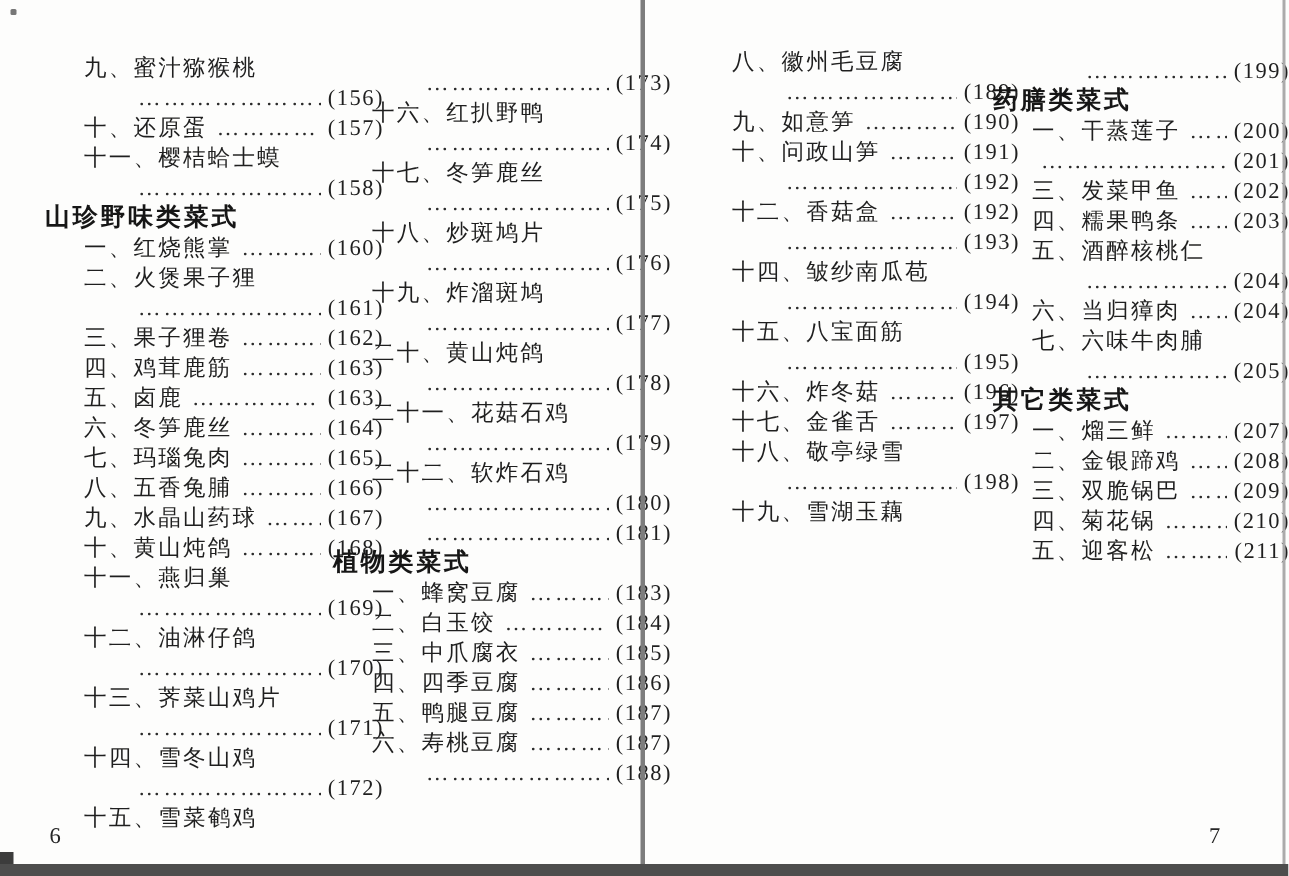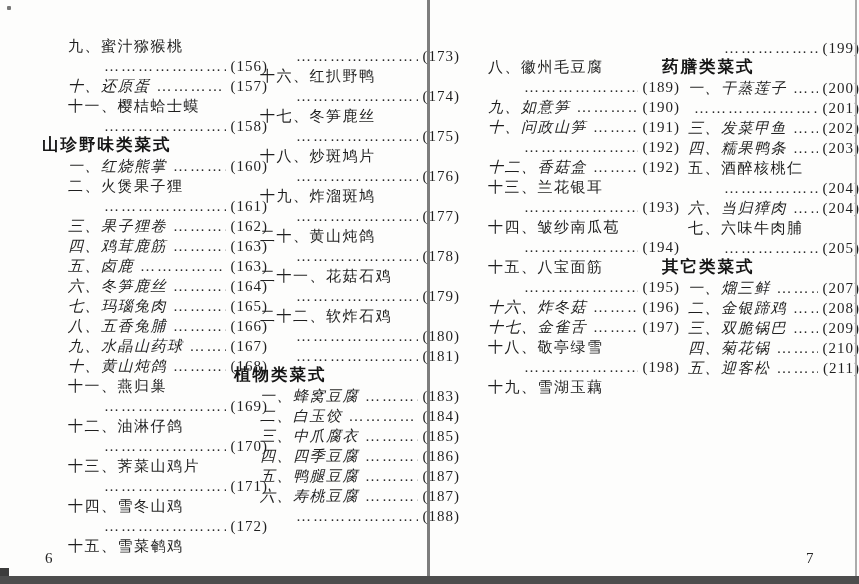--- a/index.html
+++ b/index.html
@@ -10,33 +10,33 @@
     color:#1f1f1f;
   }
   
   .center-divider{position:absolute;left:427px;top:0;width:3px;height:584px;background:#7d7d7d;}
   .right-edge{position:absolute;left:855px;top:0;width:2px;height:584px;background:#ababab;}
   .bottom-bar{position:absolute;left:0;top:576px;width:859px;height:8px;background:#4d4d4d;}
   .corner-speck{position:absolute;left:7px;top:6px;width:4px;height:4px;background:#777;border-radius:1px;}
   .left-smudge{position:absolute;left:0;top:568px;width:9px;height:12px;background:#3c3c3c;}
 
   .page{position:absolute;top:0;height:576px;background:transparent;}
-  #left-page{left:12px;width:426px;}
+  #left-page{left:0;width:426px;}
   #right-page{left:430px;width:425px;}
 
   .toc-col{position:absolute;font-size:15px;}
   
   #col-0-0{left:30px;top:36px;width:200px;padding-left:26px;box-sizing:content-box;}
   #col-0-1{left:222px;top:46px;width:200px;padding-left:26px;}
   
-  #col-1-0{left:32px;top:57px;width:192px;padding-left:26px;text-align:right;}
+  #col-1-0{left:32px;top:32px;width:192px;padding-left:26px;text-align:right;}
   #col-1-1{left:232px;top:38px;width:172px;padding-left:26px;}
 
   .line{height:20px;line-height:20px;display:flex;align-items:baseline;white-space:nowrap;}
-  .line .nm{letter-spacing:1.5px;font-style:italic;}
+  .line .nm{letter-spacing:1.5px;}
   .line.n{letter-spacing:1.5px;}
   .line.h{
     font-weight:bold;font-size:16.5px;margin-left:-26px;letter-spacing:2px;
     font-family:Liberation Mono, monospace;color:#161616;
   }
   .line.d{padding-left:30px;}
   .lead{flex:1 1 auto;overflow:hidden;letter-spacing:2px;margin:0 5px 0 6px;color:#2a2a2a;}
   .pg{letter-spacing:1px;flex:0 0 auto;}
 
   .footer{position:absolute;font-size:15px;color:#262626;}
@@ -240,21 +240,20 @@
       </div>
       <div class="line d">
         <span class="lead">………………………………………………………………………………</span>
         <span class="pg">(192)</span>
       </div>
       <div class="line i">
         <span class="nm">十二、香菇盒</span>
         <span class="lead">………………………………………………………………………………</span>
         <span class="pg">(192)</span>
       </div>
-      <div class="line n">十三、兰花银耳</div>
       <div class="line d">
         <span class="lead">………………………………………………………………………………</span>
         <span class="pg">(193)</span>
       </div>
       <div class="line n">十四、皱纱南瓜苞</div>
       <div class="line d">
         <span class="lead">………………………………………………………………………………</span>
         <span class="pg">(194)</span>
       </div>
       <div class="line n">十五、八宝面筋</div>

